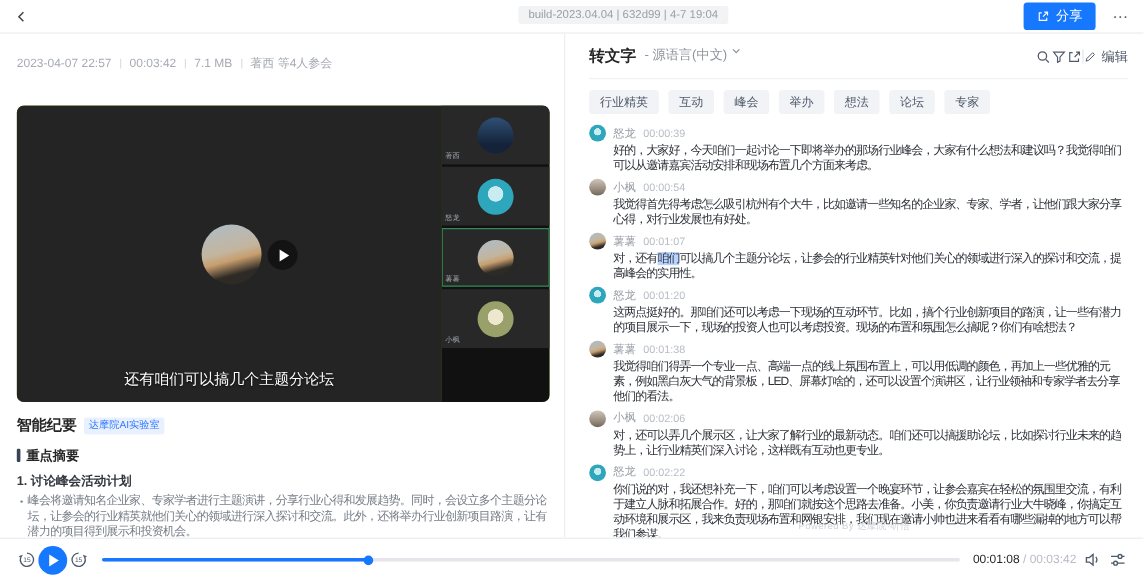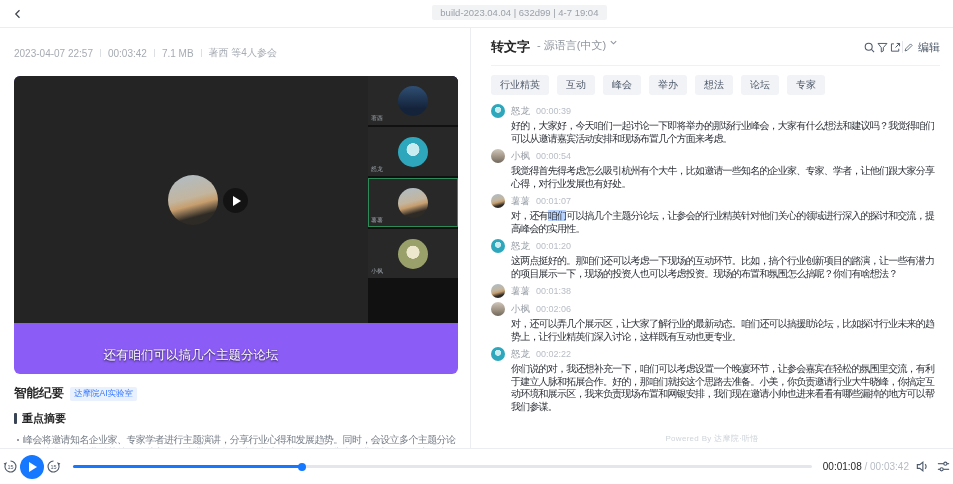--- a/index.html
+++ b/index.html
@@ -25,21 +25,21 @@
   .main{display:flex;height:420px}
   .left-panel{width:470px;padding:12px 12px 0 14px;overflow:hidden}
   .right-panel{flex:1;border-left:1px solid #ebedf0;padding:10px 13px 0 20px;position:relative;overflow:hidden}
 
   
   .vp-head{display:flex;align-items:center;gap:12px}
   .vp-title{font-size:13px;font-weight:700}
   .dl-ic{width:12px;height:12px;color:#8f959e;display:inline-flex;cursor:pointer}
   .vp-meta{margin-top:6px;display:flex;align-items:center;font-size:10px;color:#a6abb3;white-space:nowrap}
   .meta-sep{display:inline-block;width:1px;height:8px;background:#dcdfe3;margin:0 7px}
-  .video{position:relative;margin-top:16px;width:444px;height:298px;background:#8b5cf6;
+  .video{position:relative;margin-top:28px;width:444px;height:247px;background:#4d7c0f;
          border-radius:6px;overflow:hidden}
   .stage{position:absolute;left:0;top:0;width:354px;height:247px;background:#232423}
   .stage-avatar{position:absolute;left:154px;top:99px;width:50px;height:50px;border-radius:50%}
   .play-overlay{position:absolute;left:209px;top:112px;width:25px;height:25px;border-radius:50%;
                 background:rgba(10,10,10,.65);display:flex;align-items:center;justify-content:center;cursor:pointer}
   .play-overlay::after{content:"";display:block;border-style:solid;border-width:5px 0 5px 8px;
                 border-color:transparent transparent transparent #fff;margin-left:2px}
   .subtitle{position:absolute;left:0;right:90px;bottom:10px;text-align:center;color:#fff;
             font-size:12.5px;text-shadow:0 1px 2px rgba(0,0,0,.8)}
   .tiles{position:absolute;right:0;top:0;width:90px;height:247px;background:#111;
@@ -90,21 +90,21 @@
   .e-avatar{width:14px;height:14px;border-radius:50%;flex:none}
   .e-name{font-size:9.5px;color:#9aa0a8}
   .e-time{font-size:9px;color:#b8bdc6;cursor:pointer}
   .e-text{margin:2px 0 0 20px;font-size:10px;line-height:12.5px;letter-spacing:-0.8px;color:#2b2f36}
   .t-hl{background:var(--hl)}
   .watermark{position:absolute;left:0;right:0;bottom:4px;text-align:center;
              font-size:8px;color:#cfd4da;letter-spacing:.3px}
 
   
   .player{position:absolute;left:0;right:0;bottom:0;height:36px;border-top:1px solid #ebedf0;
-          background:#fff;display:flex;align-items:center;padding:0 2px;gap:1px}
+          background:#fff;display:flex;align-items:center;padding:0 14px;gap:1px}
   .skip-btn{width:17px;height:17px;color:#4e5969;cursor:pointer;display:inline-flex}
   .play-btn{width:24px;height:24px;border-radius:50%;background:var(--accent);border:none;cursor:pointer;
             display:flex;align-items:center;justify-content:center}
   .play-btn::after{content:"";border-style:solid;border-width:5px 0 5px 8px;
             border-color:transparent transparent transparent #fff;margin-left:2px}
   .progress{flex:1;height:3px;background:#e5e6eb;border-radius:2px;position:relative;margin:0 10px;cursor:pointer}
   .p-fill{height:3px;background:var(--accent);border-radius:2px;width:0}
   .p-knob{position:absolute;top:-2.5px;width:8px;height:8px;border-radius:50%;background:var(--accent);cursor:pointer}
   .time{font-size:10px;white-space:nowrap}
   .t-cur{color:#262626}
@@ -119,20 +119,32 @@
 
   <header class="topbar">
     <div class="tb-left">
       <span class="back-ic">
         <svg viewBox="0 0 16 16">
             <polyline points="10,3 5,8 10,13" fill="none" stroke="currentColor" stroke-width="1.6"></polyline>
           </svg>
       </span>
     </div>
     <span class="build-badge">build-2023.04.04 | 632d99 | 4-7 19:04</span>
+    <div class="tb-right">
+      <button class="share-btn">
+        <span class="tool-ic" style="width:11px;height:11px">
+          <svg viewBox="0 0 16 16">
+              <path d="M6 4H3v9h9v-3" fill="none" stroke="#fff" stroke-width="1.4"></path>
+              <path d="M9 3h4v4M13 3L7.5 8.5" fill="none" stroke="#fff" stroke-width="1.4"></path>
+            </svg>
+        </span>
+        <span>分享</span>
+      </button>
+      <span class="more-btn">⋯</span>
+    </div>
   </header>
 
   <div class="main">
 
     <section class="left-panel">
       <div class="vp-meta">
         <span>2023-04-07 22:57</span>
         <span class="meta-sep"></span>
         <span>00:03:42</span>
         <span class="meta-sep"></span>
@@ -174,20 +186,21 @@
         <div class="sum-head">
           <span class="sum-title">智能纪要</span>
           <span class="sum-tag">达摩院AI实验室</span>
         </div>
         <div class="sum-sec">
           <span class="sec-bar"></span>
           <span class="sec-label">重点摘要</span>
         </div>
         <div class="sum-items" id="summary-mount">
   <div class="sum-item">
+    <div class="si-title">1. 讨论峰会活动计划</div>
     <div class="si-text">峰会将邀请知名企业家、专家学者进行主题演讲，分享行业心得和发展趋势。同时，会设立多个主题分论坛，让参会的行业精英就他们关心的领域进行深入探讨和交流。此外，还将举办行业创新项目路演，让有潜力的项目得到展示和投资机会。</div>
   </div>
 
 </div>
       </div>
     </section>
 
     <section class="right-panel">
       <div class="rp-head">
         <span class="rp-title">转文字</span>
@@ -278,20 +291,21 @@
     </div>
     <p class="e-text"><span class="t-pre">这两点挺好的。那咱们还可以考虑一下现场的互动环节。比如，搞个行业创新项目的路演，让一些有潜力的项目展示一下，现场的投资人也可以考虑投资。现场的布置和氛围怎么搞呢？你们有啥想法？</span><span class="t-post"></span></p>
   </div>
 
   <div class="entry">
     <div class="e-head">
       <span class="e-avatar av-sunset"></span>
       <span class="e-name">薯薯</span>
       <span class="e-time">00:01:38</span>
     </div>
+    <p class="e-text"><span class="t-pre">我觉得咱们得弄一个专业一点、高端一点的线上氛围布置上，可以用低调的颜色，再加上一些优雅的元素，例如黑白灰大气的背景板，LED、屏幕灯啥的，还可以设置个演讲区，让行业领袖和专家学者去分享他们的看法。</span><span class="t-post"></span></p>
   </div>
 
   <div class="entry">
     <div class="e-head">
       <span class="e-avatar av-photo"></span>
       <span class="e-name">小枫</span>
       <span class="e-time">00:02:06</span>
     </div>
     <p class="e-text"><span class="t-pre">对，还可以弄几个展示区，让大家了解行业的最新动态。咱们还可以搞援助论坛，比如探讨行业未来的趋势上，让行业精英们深入讨论，这样既有互动也更专业。</span><span class="t-post"></span></p>
   </div>

